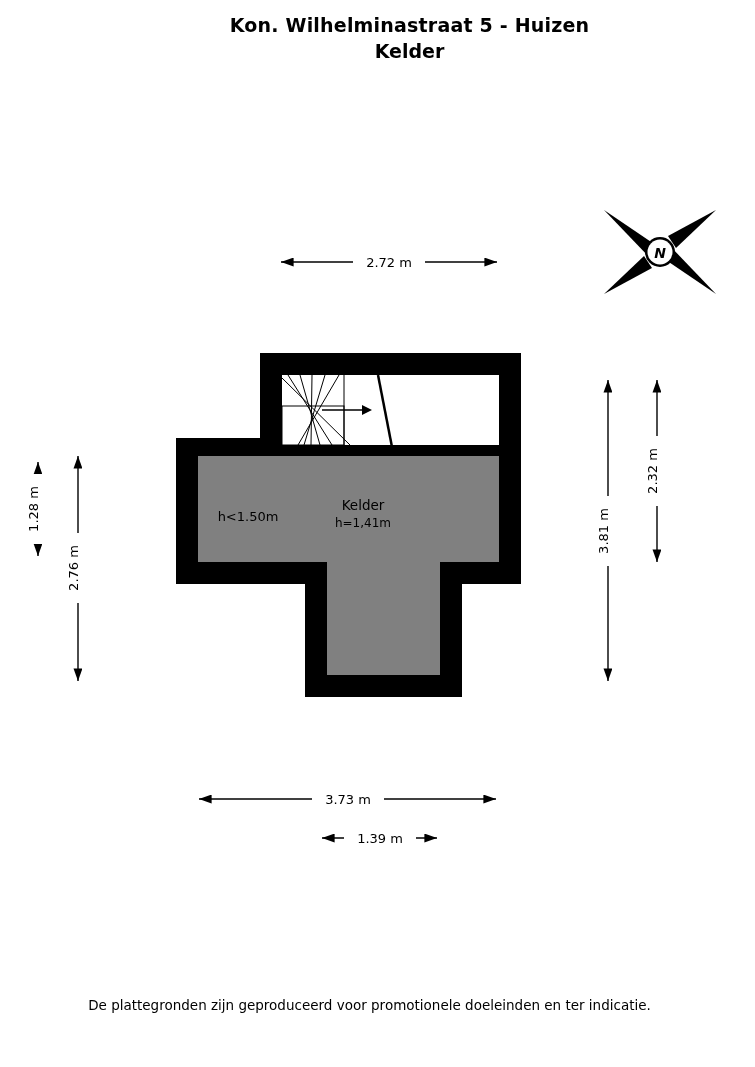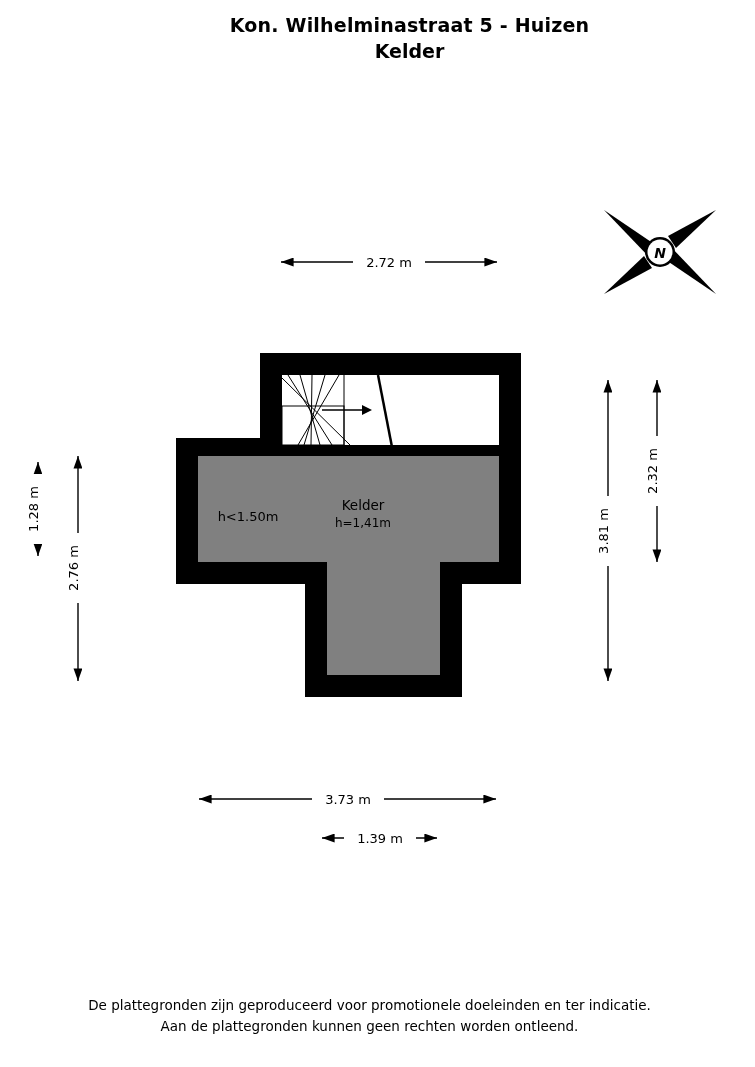--- a/index.html
+++ b/index.html
@@ -151,14 +151,13 @@
   <g>
     <line x1="322" y1="838" x2="437" y2="838" stroke="#000" stroke-width="1.4" marker-start="url(#arrTail)" marker-end="url(#arrHead)"></line>
     <rect x="344" y="828" width="72" height="20" fill="#fff"></rect>
     <text x="380" y="843" text-anchor="middle" font-family="DejaVu Sans, Liberation Sans, sans-serif" font-size="13" fill="#000">1.39 m</text>
   </g>
 
 </svg>
 
 <div class="footer">
   <div>De plattegronden zijn geproduceerd voor promotionele doeleinden en ter indicatie.</div>
-  <div>Aan de plattegronden kunnen geen rechten worden ontleend.</div>
 </div>
 
 </body></html>

